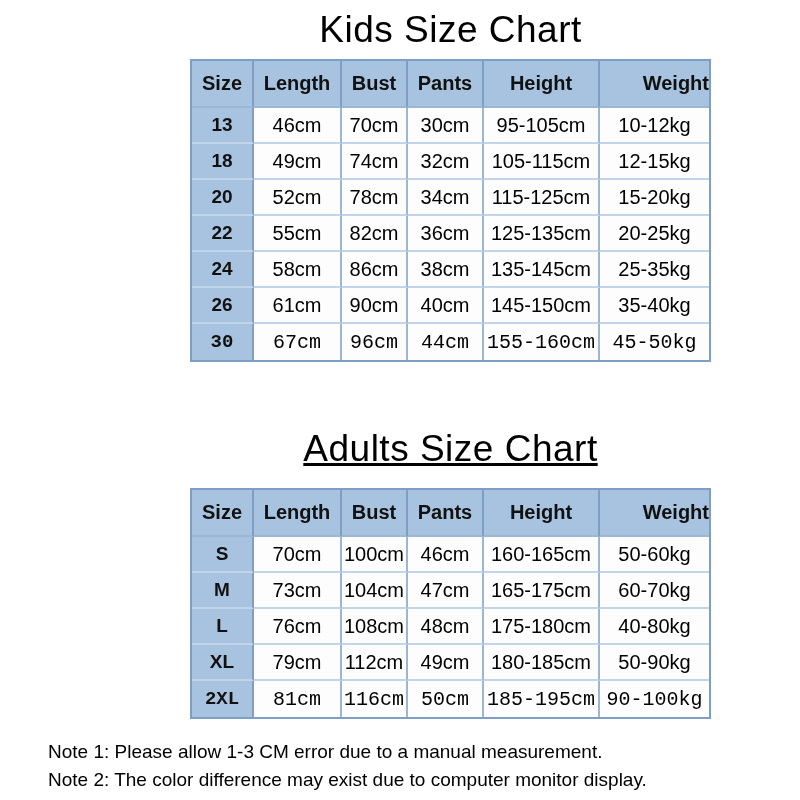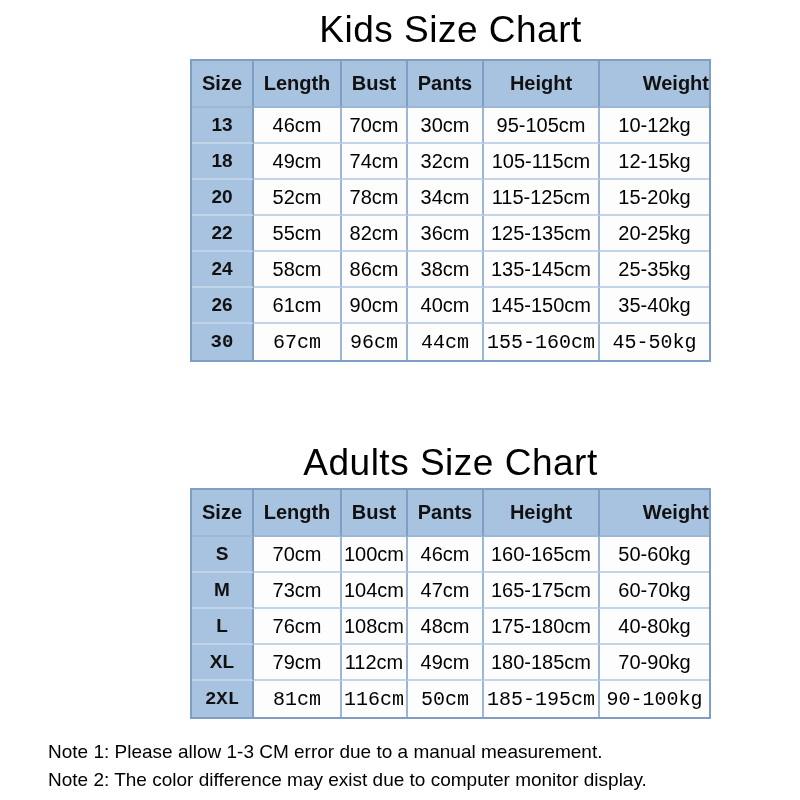--- a/index.html
+++ b/index.html
@@ -28,21 +28,21 @@
     left: 145px;
     width: 521px;
     text-align: center;
     font-size: 37px;
     font-weight: 400;
     color: var(--text);
     white-space: nowrap;
     letter-spacing: 0.5px;
   }
   .kids-title   { top: 9px; }
-  .adults-title { top: 442px; }
+  .adults-title { top: 428px; text-decoration: underline; }
 
   .table-wrap {
     position: absolute;
     left: 145px;
     width: 419px;
   }
   .kids-table-wrap   { top: 59px; }
   .adults-table-wrap { top: 488px; }
 
   table.size-table {
@@ -239,21 +239,21 @@
           <td>48cm</td>
           <td>175-180cm</td>
           <td>40-80kg</td>
         </tr>
         <tr>
           <td class="size-col">XL</td>
           <td>79cm</td>
           <td>112cm</td>
           <td>49cm</td>
           <td>180-185cm</td>
-          <td>70-90kg</td>
+          <td>50-90kg</td>
         </tr>
         <tr>
           <td class="size-col">2XL</td>
           <td>81cm</td>
           <td>116cm</td>
           <td>50cm</td>
           <td>185-195cm</td>
           <td>90-100kg</td>
         </tr>
       </tbody>

